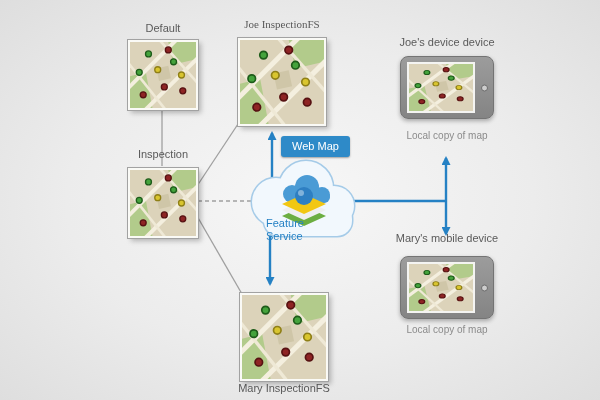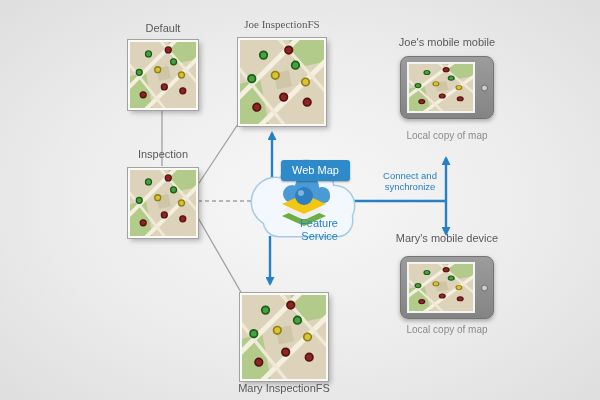--- a/index.html
+++ b/index.html
@@ -21,28 +21,28 @@
   .map-node svg { display: block; width: 100%; height: 100%; }
 
   
   .lbl { position: absolute; text-align: center; color: #5a5a5a; font-size: 11px; line-height: 13px; }
   .cap { position: absolute; text-align: center; color: #8b8b8b; font-size: 10px; line-height: 11px; }
   .sync-lbl { position: absolute; text-align: center; color: #2581c4; font-size: 9.5px; line-height: 11px; }
 
   .badge {
     position: absolute; left: 281px; top: 136px; background: #2e8ac8; color: #fff;
     font-size: 11px; line-height: 11px; padding: 5px 11px; border-radius: 3px;
-    box-shadow: 0 1px 2px rgba(0,0,0,.35); z-index: 3; margin-top: 24px;
+    box-shadow: 0 1px 2px rgba(0,0,0,.35); z-index: 3;
   }
 
   .cloud-wrap { position: absolute; left: 246px; top: 154px; width: 112px; height: 96px; z-index: 2; }
   .cloud-wrap svg { display: block; width: 100%; height: 100%; }
 
   .fs-label {
-    position: absolute; left: 266px; top: 217px; width: 72px; text-align: right;
+    position: absolute; left: 266px; top: 217px; width: 72px; text-align: left;
     color: #2581c4; font-size: 11px; line-height: 12.5px; z-index: 4;
   }
 
   
   .tablet {
     position: absolute; width: 94px; height: 63px;
     background: linear-gradient(#9c9c9c, #848484);
     border: 1px solid #747474; border-radius: 8px;
     box-shadow: 0 2px 4px rgba(0,0,0,.3);
   }
@@ -163,23 +163,22 @@
         <polygon points="58,46 80,56 58,66 36,56" fill="#efefef"></polygon>
         <polygon points="58,40 80,50 58,60 36,50" fill="#f2c713"></polygon>
         <circle cx="58" cy="42" r="9" fill="#2e7fc2"></circle>
         <circle cx="55" cy="39" r="3" fill="rgba(255,255,255,0.4)"></circle>
       </g>
     </svg>
   </div>
 
   <div class="fs-label">Feature Service</div>
 
-  <div class="sync-lbl" style="left:368px; top:170px; width:84px;">Connect and synchronize</div>
 
-  <div class="lbl" style="left:392px; top:36px; width:110px;">Joe's mobile mobile</div>
+  <div class="lbl" style="left:392px; top:36px; width:110px;">Joe's device device</div>
   <div class="tablet" style="left:400px; top:56px;">
     <div class="screen">
       <svg viewBox="0 0 100 100" preserveAspectRatio="none">
           <use href="#maptile"></use>
         </svg>
     </div>
     <span class="cam"></span>
   </div>
   <div class="cap" style="left:397px; top:130px; width:100px;">Local copy of map</div>
 

